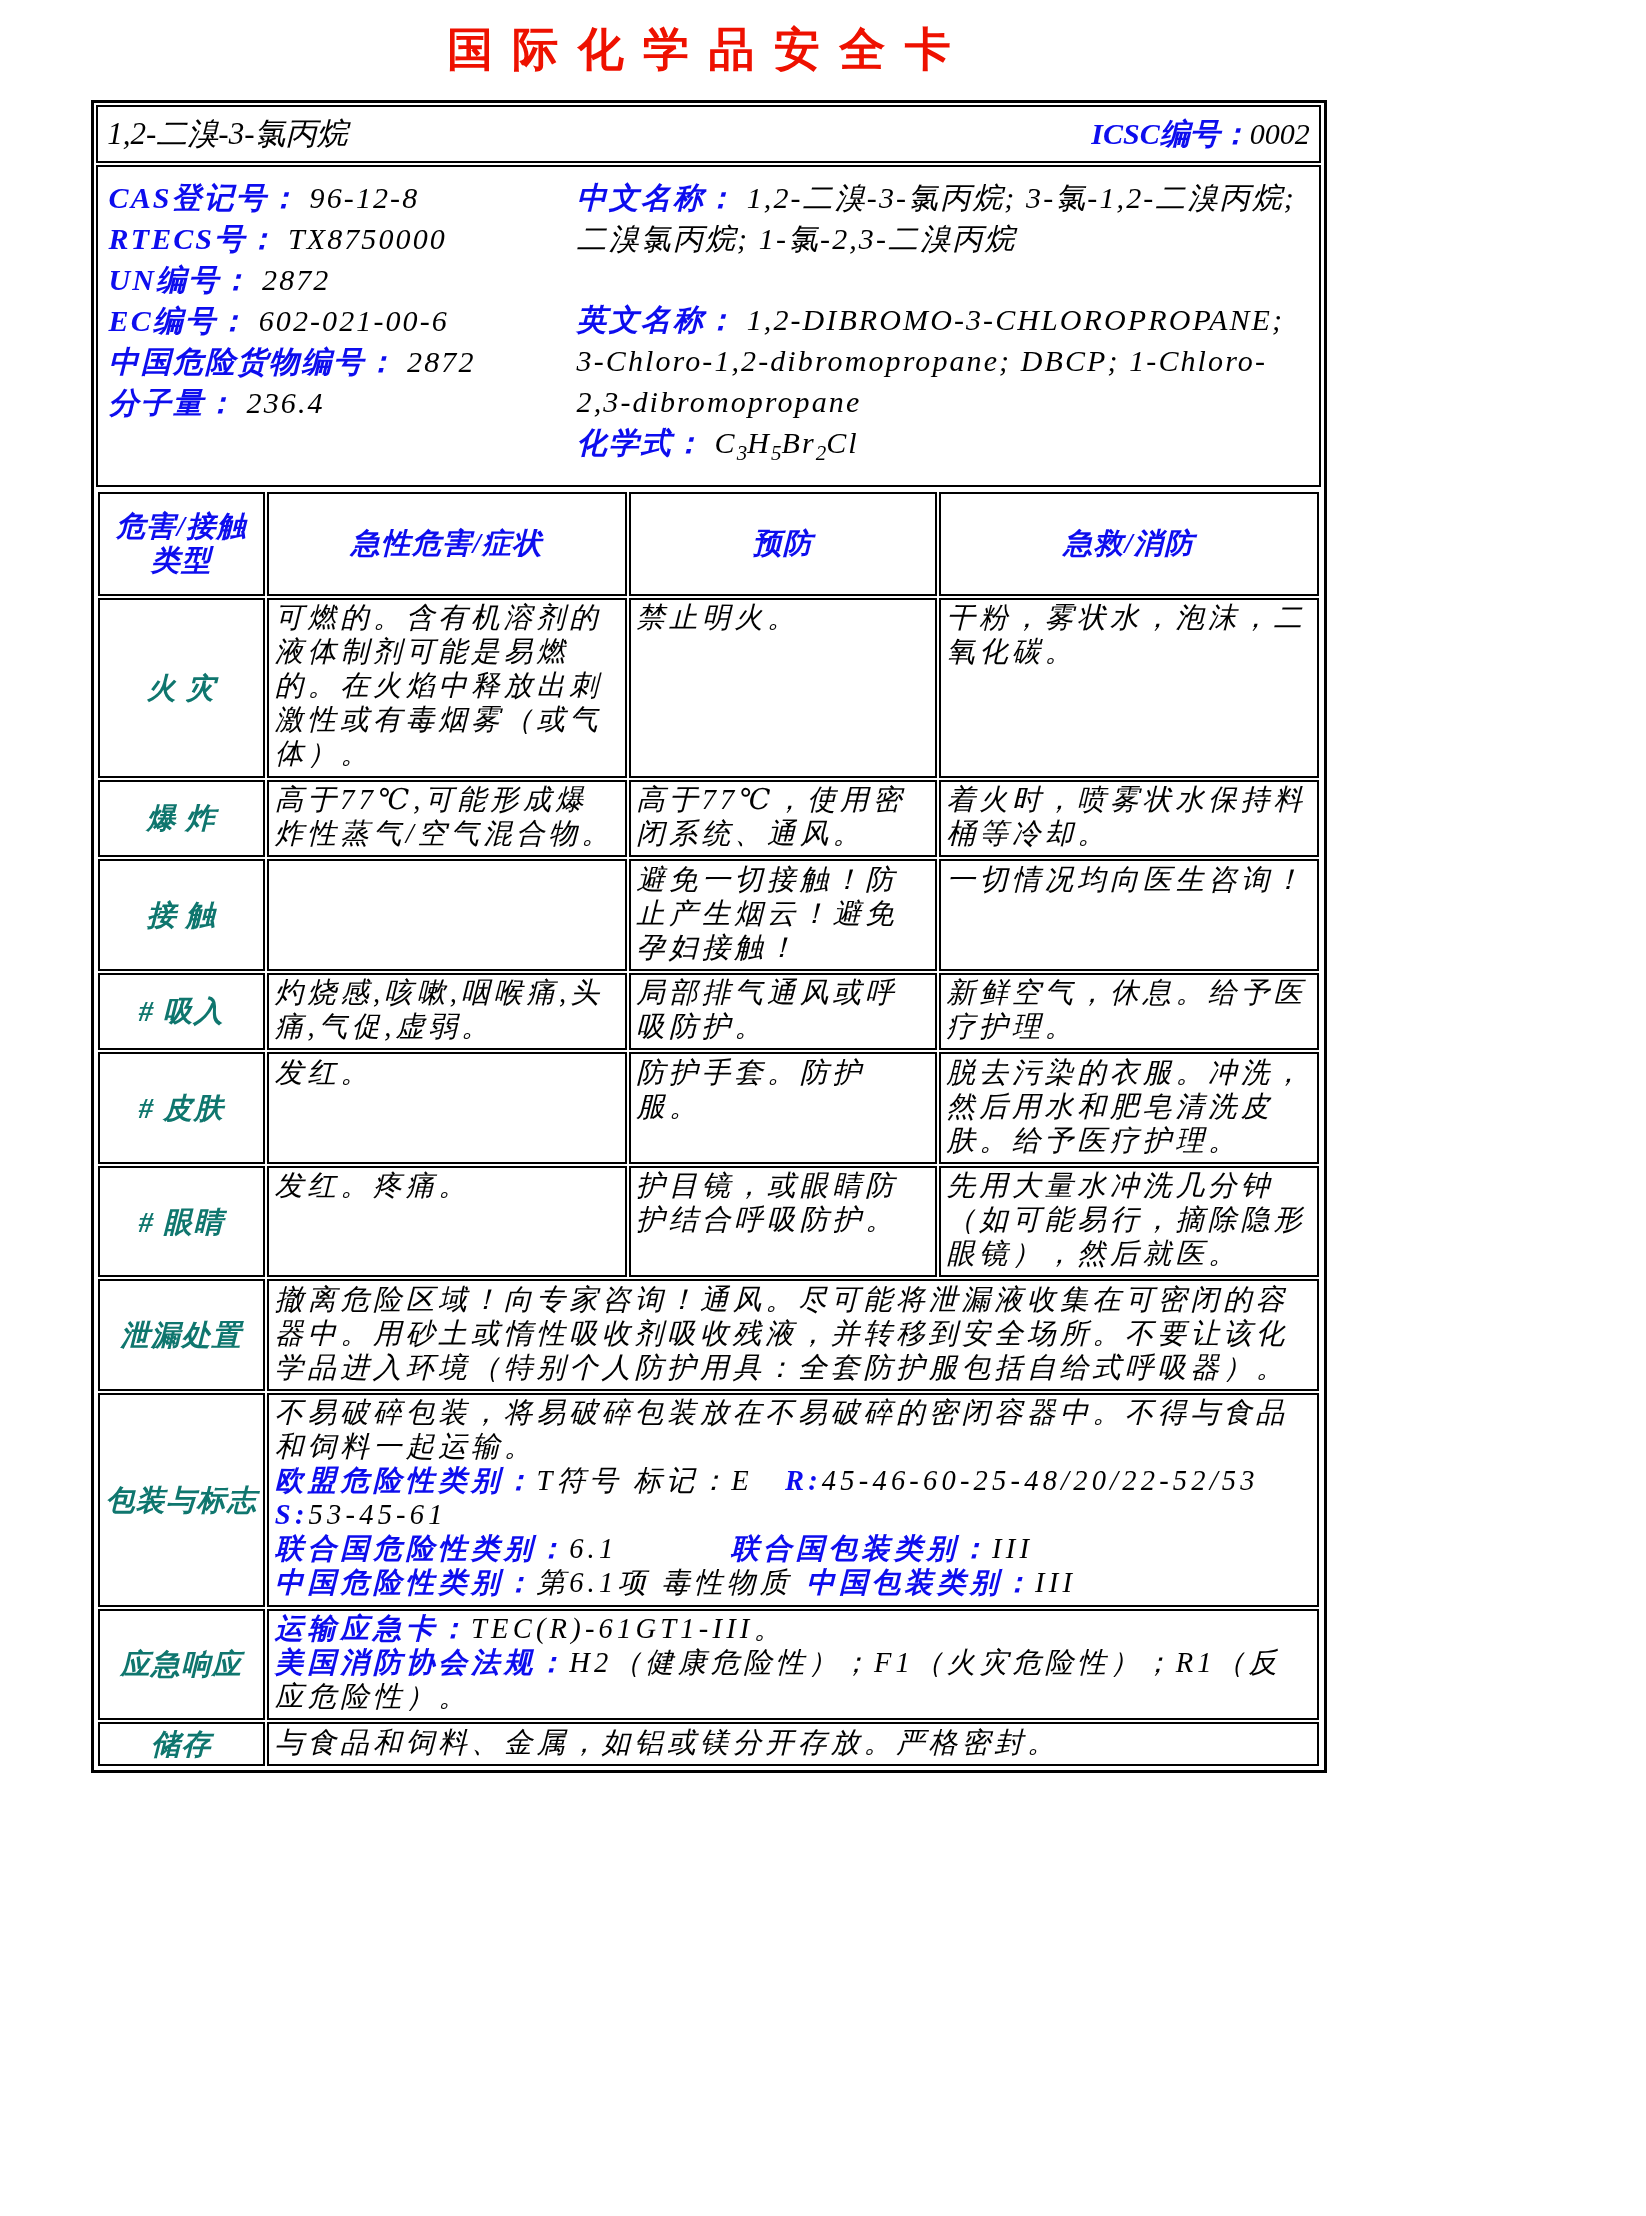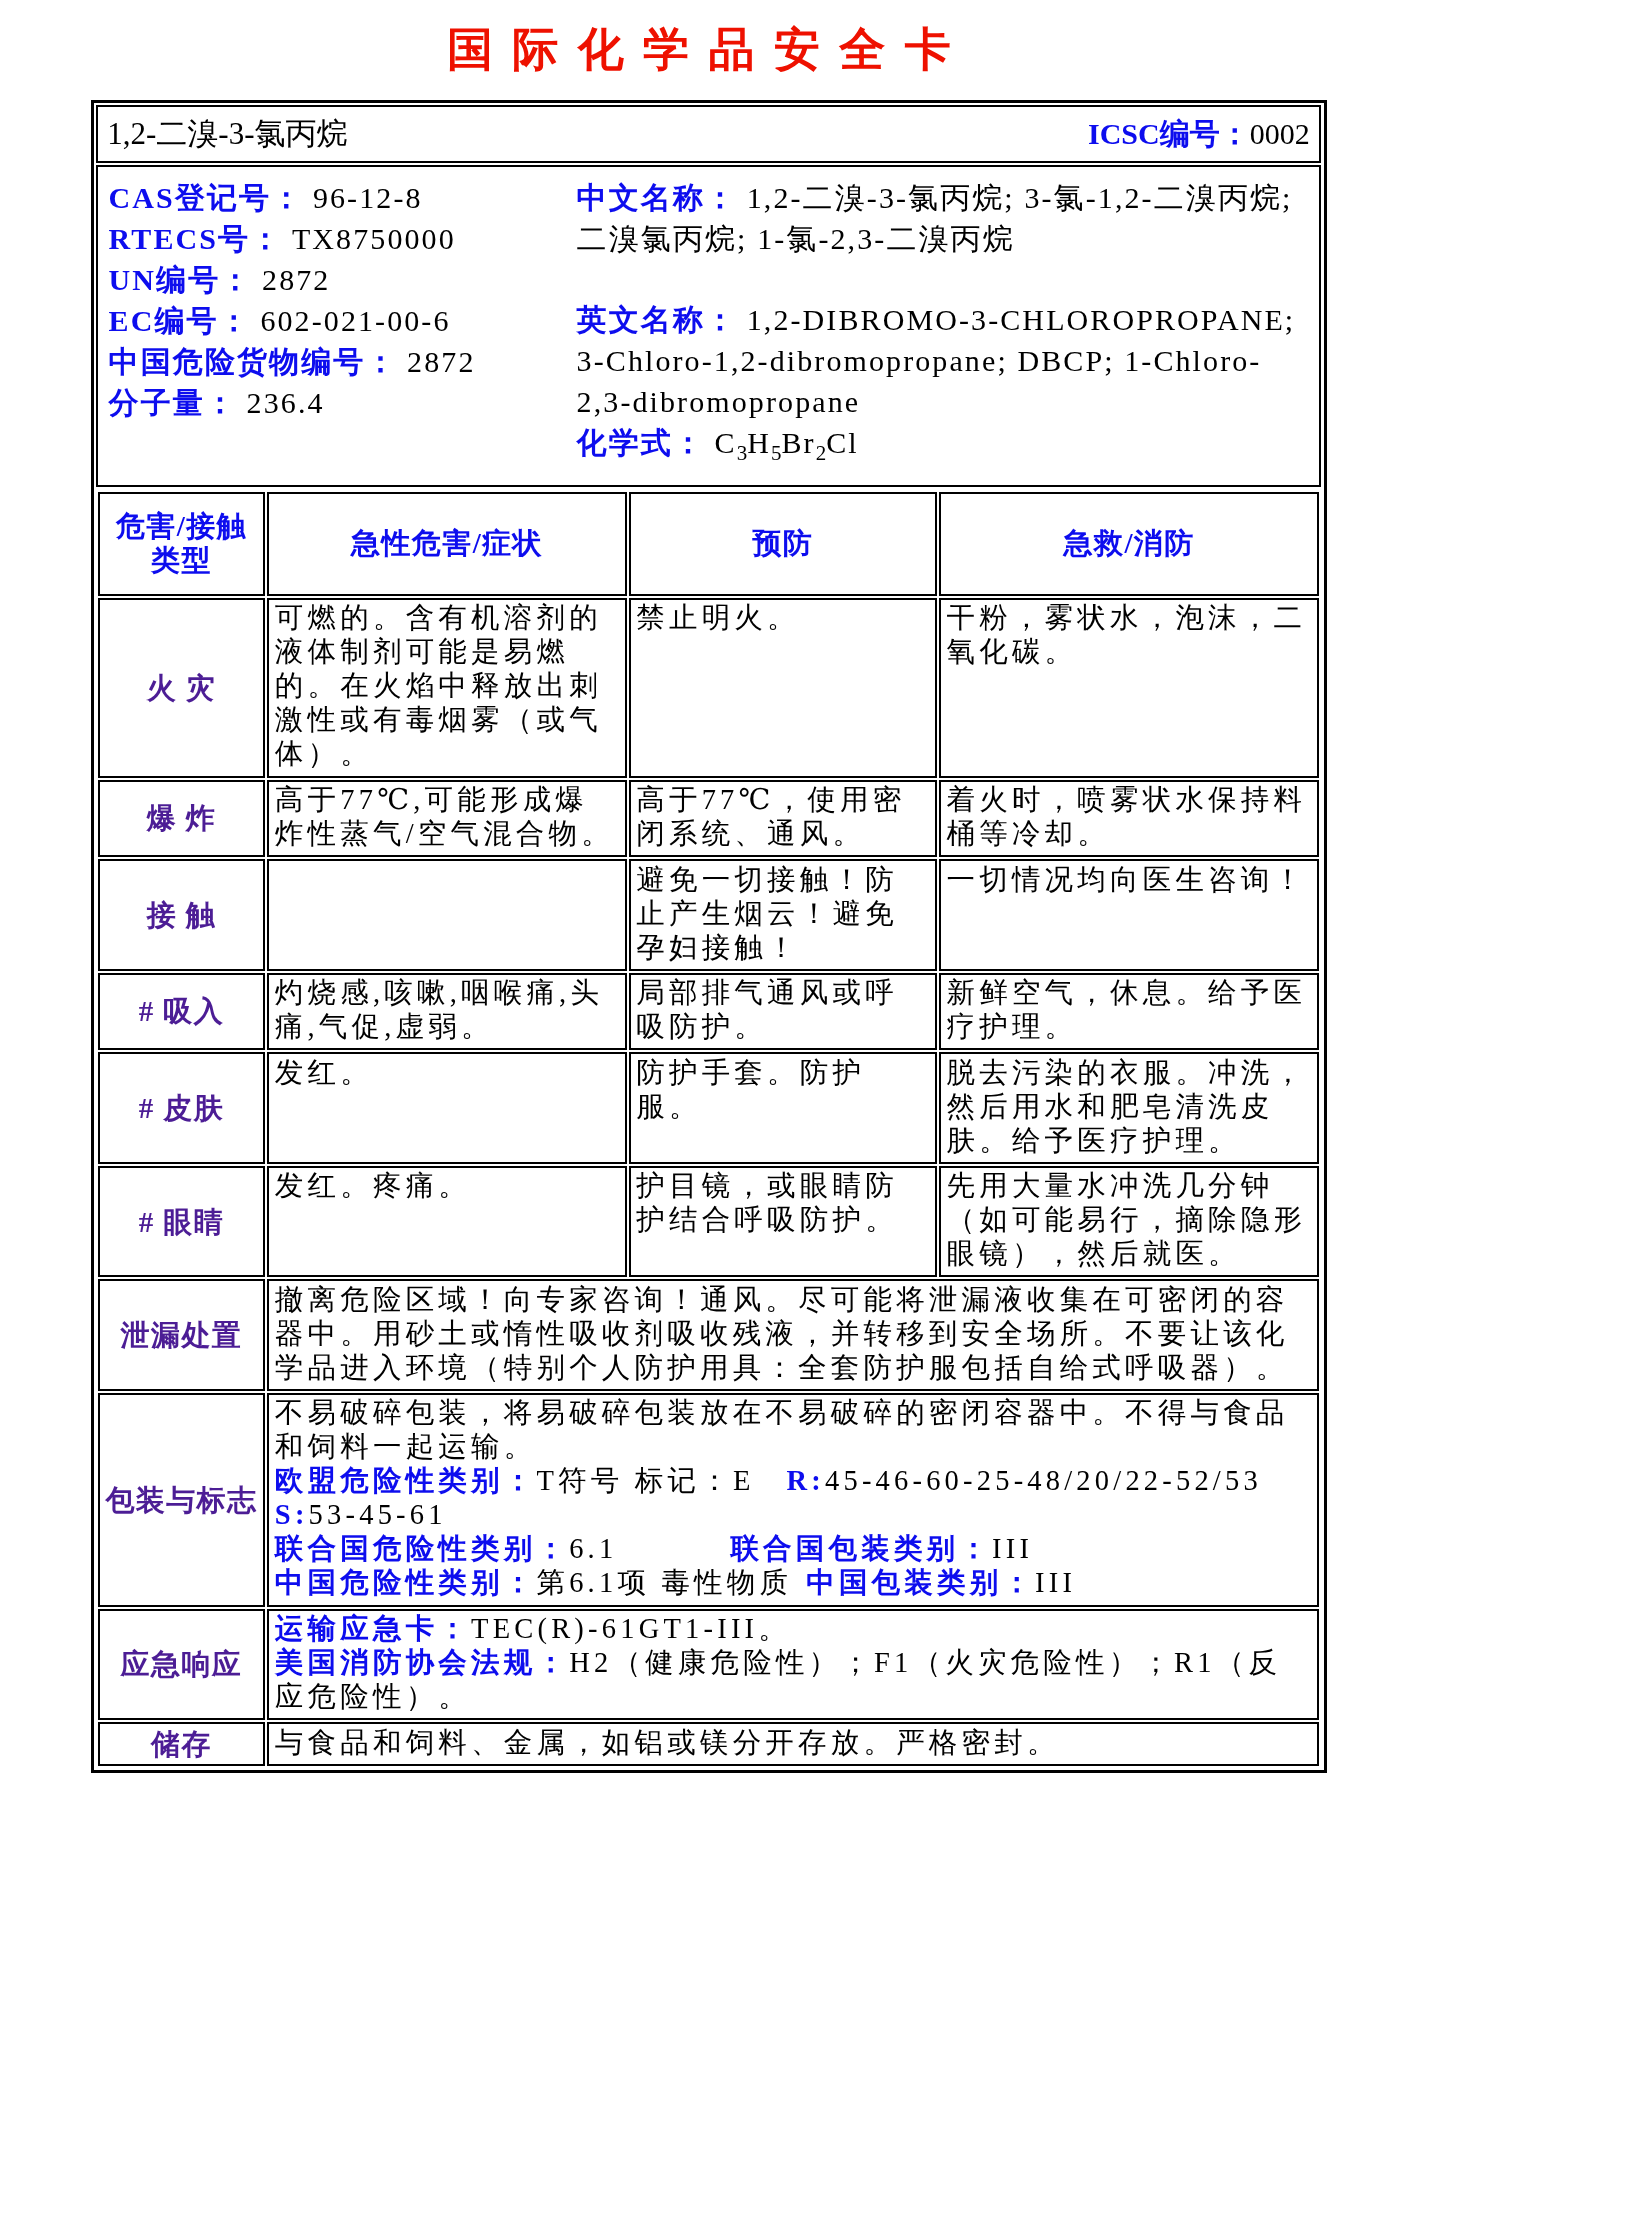--- a/index.html
+++ b/index.html
@@ -25,20 +25,21 @@
   .card {
     width: 1236px;
     margin: 15.3px auto 0 auto;
     border: 3.5px solid #000;
     padding: 2.1px;
     box-sizing: border-box;
     display: flex;
     flex-direction: column;
     gap: 2.8px;
     background: #fff;
+    font-style: italic;
   }
 
   .bl { color: #0d0dee; font-weight: bold; }
 
   
   .name-bar {
     border: 2.1px solid #000;
     display: flex;
     justify-content: space-between;
     align-items: center;
@@ -86,21 +87,21 @@
     text-align: center;
     height: 104px;
     color: #0d0dee;
     font-weight: bold;
     font-size: 29px;
     letter-spacing: 1.4px;
   }
   table.hz td.lbl {
     vertical-align: middle;
     text-align: center;
-    color: #4c1d95;
+    color: #0f766e;
     font-weight: bold;
     font-size: 29px;
     letter-spacing: 1.4px;
     padding: 1.4px 1.4px;
   }
   table.hz td.c { letter-spacing: 4.2px; }
   .gap-r  { margin-left: 32px; }
   .gap-un { margin-left: 113px; }
   .gap-cn { margin-left: 14px; margin-top: 7px; }
 </style>

